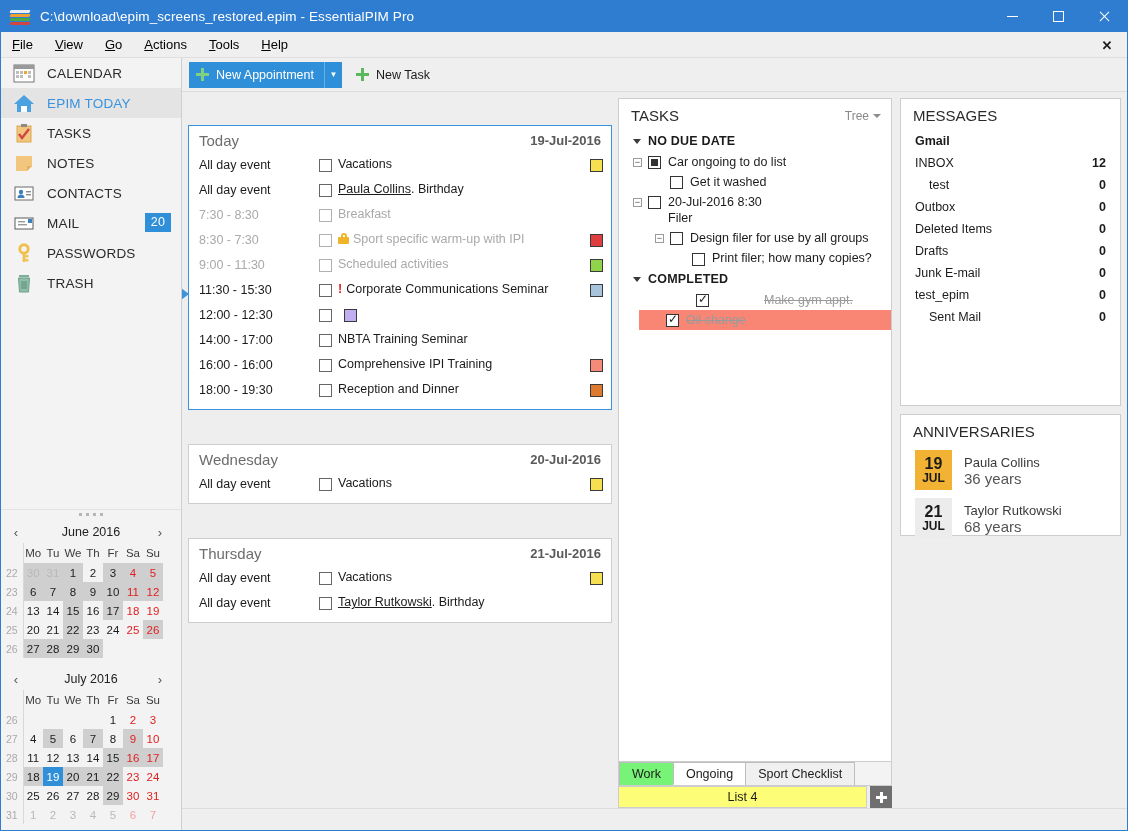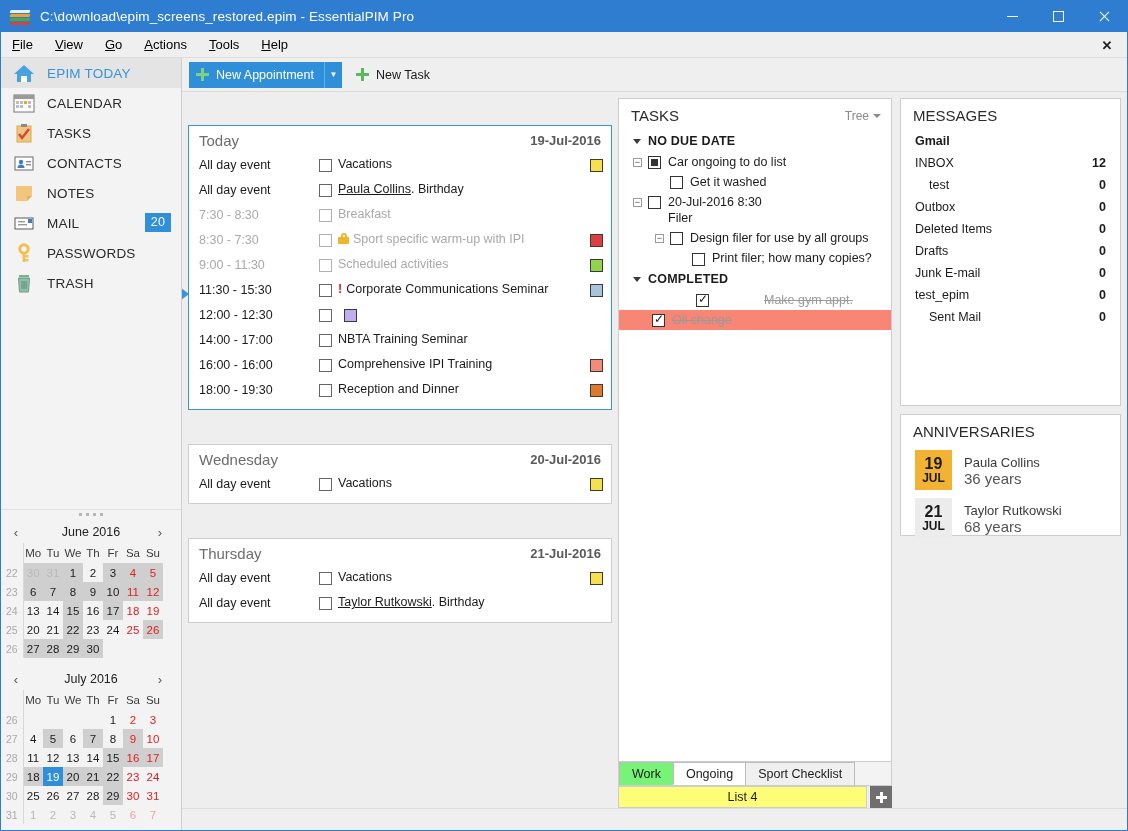--- a/index.html
+++ b/index.html
@@ -236,81 +236,81 @@
     <div class="menu-item"><u>T</u>ools</div>
     <div class="menu-item"><u>H</u>elp</div>
     <div class="menu-x">✕</div>
   </div>
 
   <div class="bodyrow">
 
     <div class="sidebar">
       <div class="nav">
 
-        <div class="nav-item active">
-          <span class="nav-ico">
-            <svg width="22" height="20" viewBox="0 0 22 20">
-                <path d="M11 2 L21 11 L18 11 L18 19 L4 19 L4 11 L1 11 Z" fill="#4aa3e0"></path>
-                <rect x="8" y="13" width="6" height="6" fill="#fff"></rect>
-              </svg>
-          </span>
-          <span>EPIM TODAY</span>
-        </div>
-
         <div class="nav-item">
           <span class="nav-ico">
             <svg width="22" height="20" viewBox="0 0 22 20">
                 <rect x="1" y="2" width="20" height="17" fill="#fff" stroke="#777"></rect>
                 <rect x="1" y="2" width="20" height="4" fill="#9a9a9a"></rect>
                 <g fill="#bdbdbd">
                   <rect x="3" y="8" width="3" height="3"></rect>
                   <rect x="7" y="8" width="3" height="3"></rect>
                   <rect x="15" y="8" width="3" height="3"></rect>
                   <rect x="3" y="12" width="3" height="3"></rect>
                   <rect x="7" y="12" width="3" height="3"></rect>
                   <rect x="15" y="12" width="3" height="3"></rect>
                 </g>
                 <rect x="11" y="8" width="3" height="3" fill="#f0a42e"></rect>
               </svg>
           </span>
           <span>CALENDAR</span>
         </div>
 
+        <div class="nav-item active">
+          <span class="nav-ico">
+            <svg width="22" height="20" viewBox="0 0 22 20">
+                <path d="M11 2 L21 11 L18 11 L18 19 L4 19 L4 11 L1 11 Z" fill="#4aa3e0"></path>
+                <rect x="8" y="13" width="6" height="6" fill="#fff"></rect>
+              </svg>
+          </span>
+          <span>EPIM TODAY</span>
+        </div>
+
         <div class="nav-item">
           <span class="nav-ico">
             <svg width="22" height="20" viewBox="0 0 22 20">
                 <rect x="4" y="3" width="14" height="16" fill="#f2c77d" stroke="#d9a94e"></rect>
                 <rect x="8" y="1" width="6" height="3" fill="#8a8a8a"></rect>
                 <path d="M6 11 l3 4 l7 -9" stroke="#d04545" stroke-width="2.4" fill="none"></path>
               </svg>
           </span>
           <span>TASKS</span>
+        </div>
+
+        <div class="nav-item">
+          <span class="nav-ico">
+            <svg width="22" height="20" viewBox="0 0 22 20">
+                <path d="M3 3 h16 v10 l-5 5 h-11 z" fill="#f2c77d"></path>
+                <path d="M14 18 v-5 h5 z" fill="#e3b15f"></path>
+              </svg>
+          </span>
+          <span>NOTES</span>
         </div>
 
         <div class="nav-item">
           <span class="nav-ico">
             <svg width="22" height="20" viewBox="0 0 22 20">
                 <rect x="2" y="4" width="18" height="13" fill="#fff" stroke="#6a6a6a"></rect>
                 <circle cx="8" cy="9" r="2.2" fill="#3b7fbf"></circle>
                 <path d="M4.5 15 a3.5 3.5 0 0 1 7 0 z" fill="#3b7fbf"></path>
                 <rect x="13" y="8" width="5" height="1.4" fill="#8a8a8a"></rect>
                 <rect x="13" y="11" width="5" height="1.4" fill="#8a8a8a"></rect>
               </svg>
           </span>
           <span>CONTACTS</span>
-        </div>
-
-        <div class="nav-item">
-          <span class="nav-ico">
-            <svg width="22" height="20" viewBox="0 0 22 20">
-                <path d="M3 3 h16 v10 l-5 5 h-11 z" fill="#f2c77d"></path>
-                <path d="M14 18 v-5 h5 z" fill="#e3b15f"></path>
-              </svg>
-          </span>
-          <span>NOTES</span>
         </div>
 
         <div class="nav-item">
           <span class="nav-ico">
             <svg width="22" height="20" viewBox="0 0 22 20">
                 <rect x="2" y="5" width="18" height="11" fill="#fff" stroke="#5a5a5a"></rect>
                 <rect x="5" y="8" width="7" height="1.4" fill="#9a9a9a"></rect>
                 <rect x="5" y="11" width="9" height="1.4" fill="#9a9a9a"></rect>
                 <rect x="15" y="6" width="4" height="4" fill="#3b7fbf"></rect>
               </svg>
@@ -679,21 +679,21 @@
                 </div>
                 <div class="grp">
                   <span class="tri"></span>
                   <span>COMPLETED</span>
                 </div>
                 <div class="trow" style="padding-left: 14px; gap: 48px;">
                   <span class="exp empty" style="margin-right: 6px;"></span>
                   <span class="tchk done"></span>
                   <span class="tlabel done" style="white-space: pre-line;">Make gym appt.</span>
                 </div>
-                <div class="trow selected" style="padding-left: 18px;">
+                <div class="trow selected" style="padding-left: 12px; margin-left: 20px;">
                   <span class="exp empty" style="margin-right: 6px;"></span>
                   <span class="tchk done"></span>
                   <span class="tlabel done" style="white-space: pre-line;">Oil change</span>
                 </div>
               </div>
             <div class="tabs">
               <div class="tab green">Work</div>
               <div class="tab white">Ongoing</div>
               <div class="tab plain">Sport Checklist</div>
             </div>

